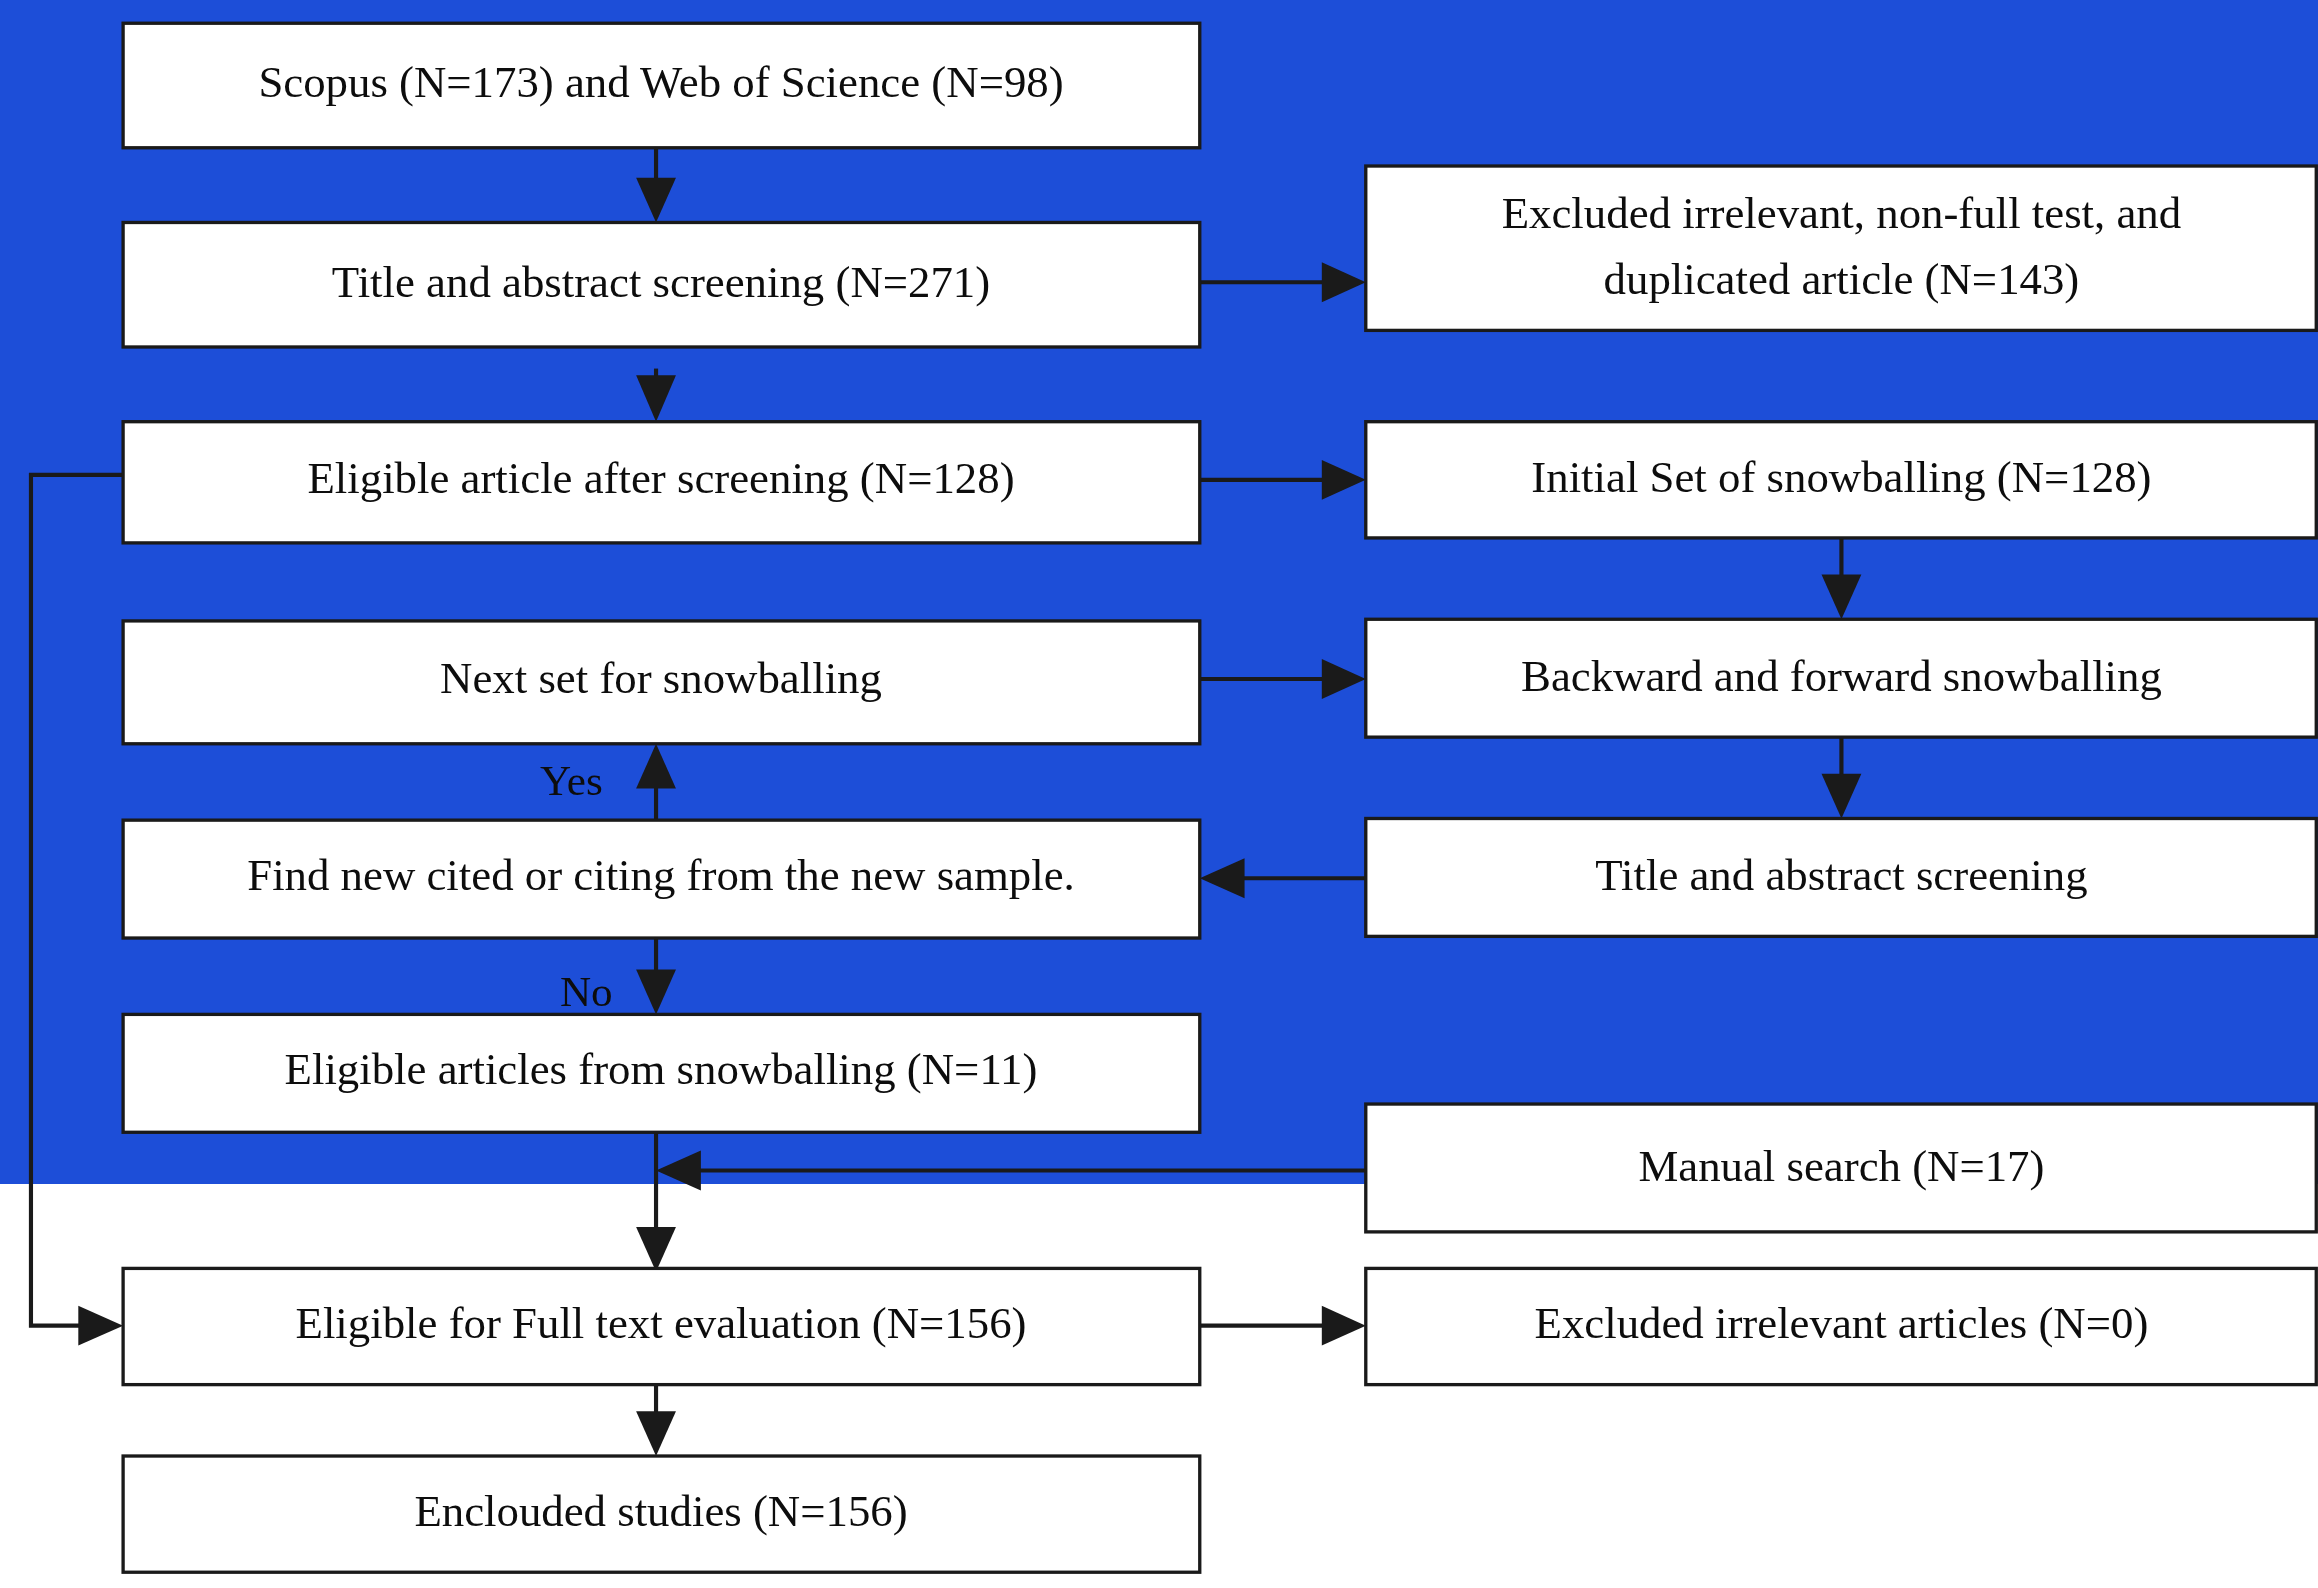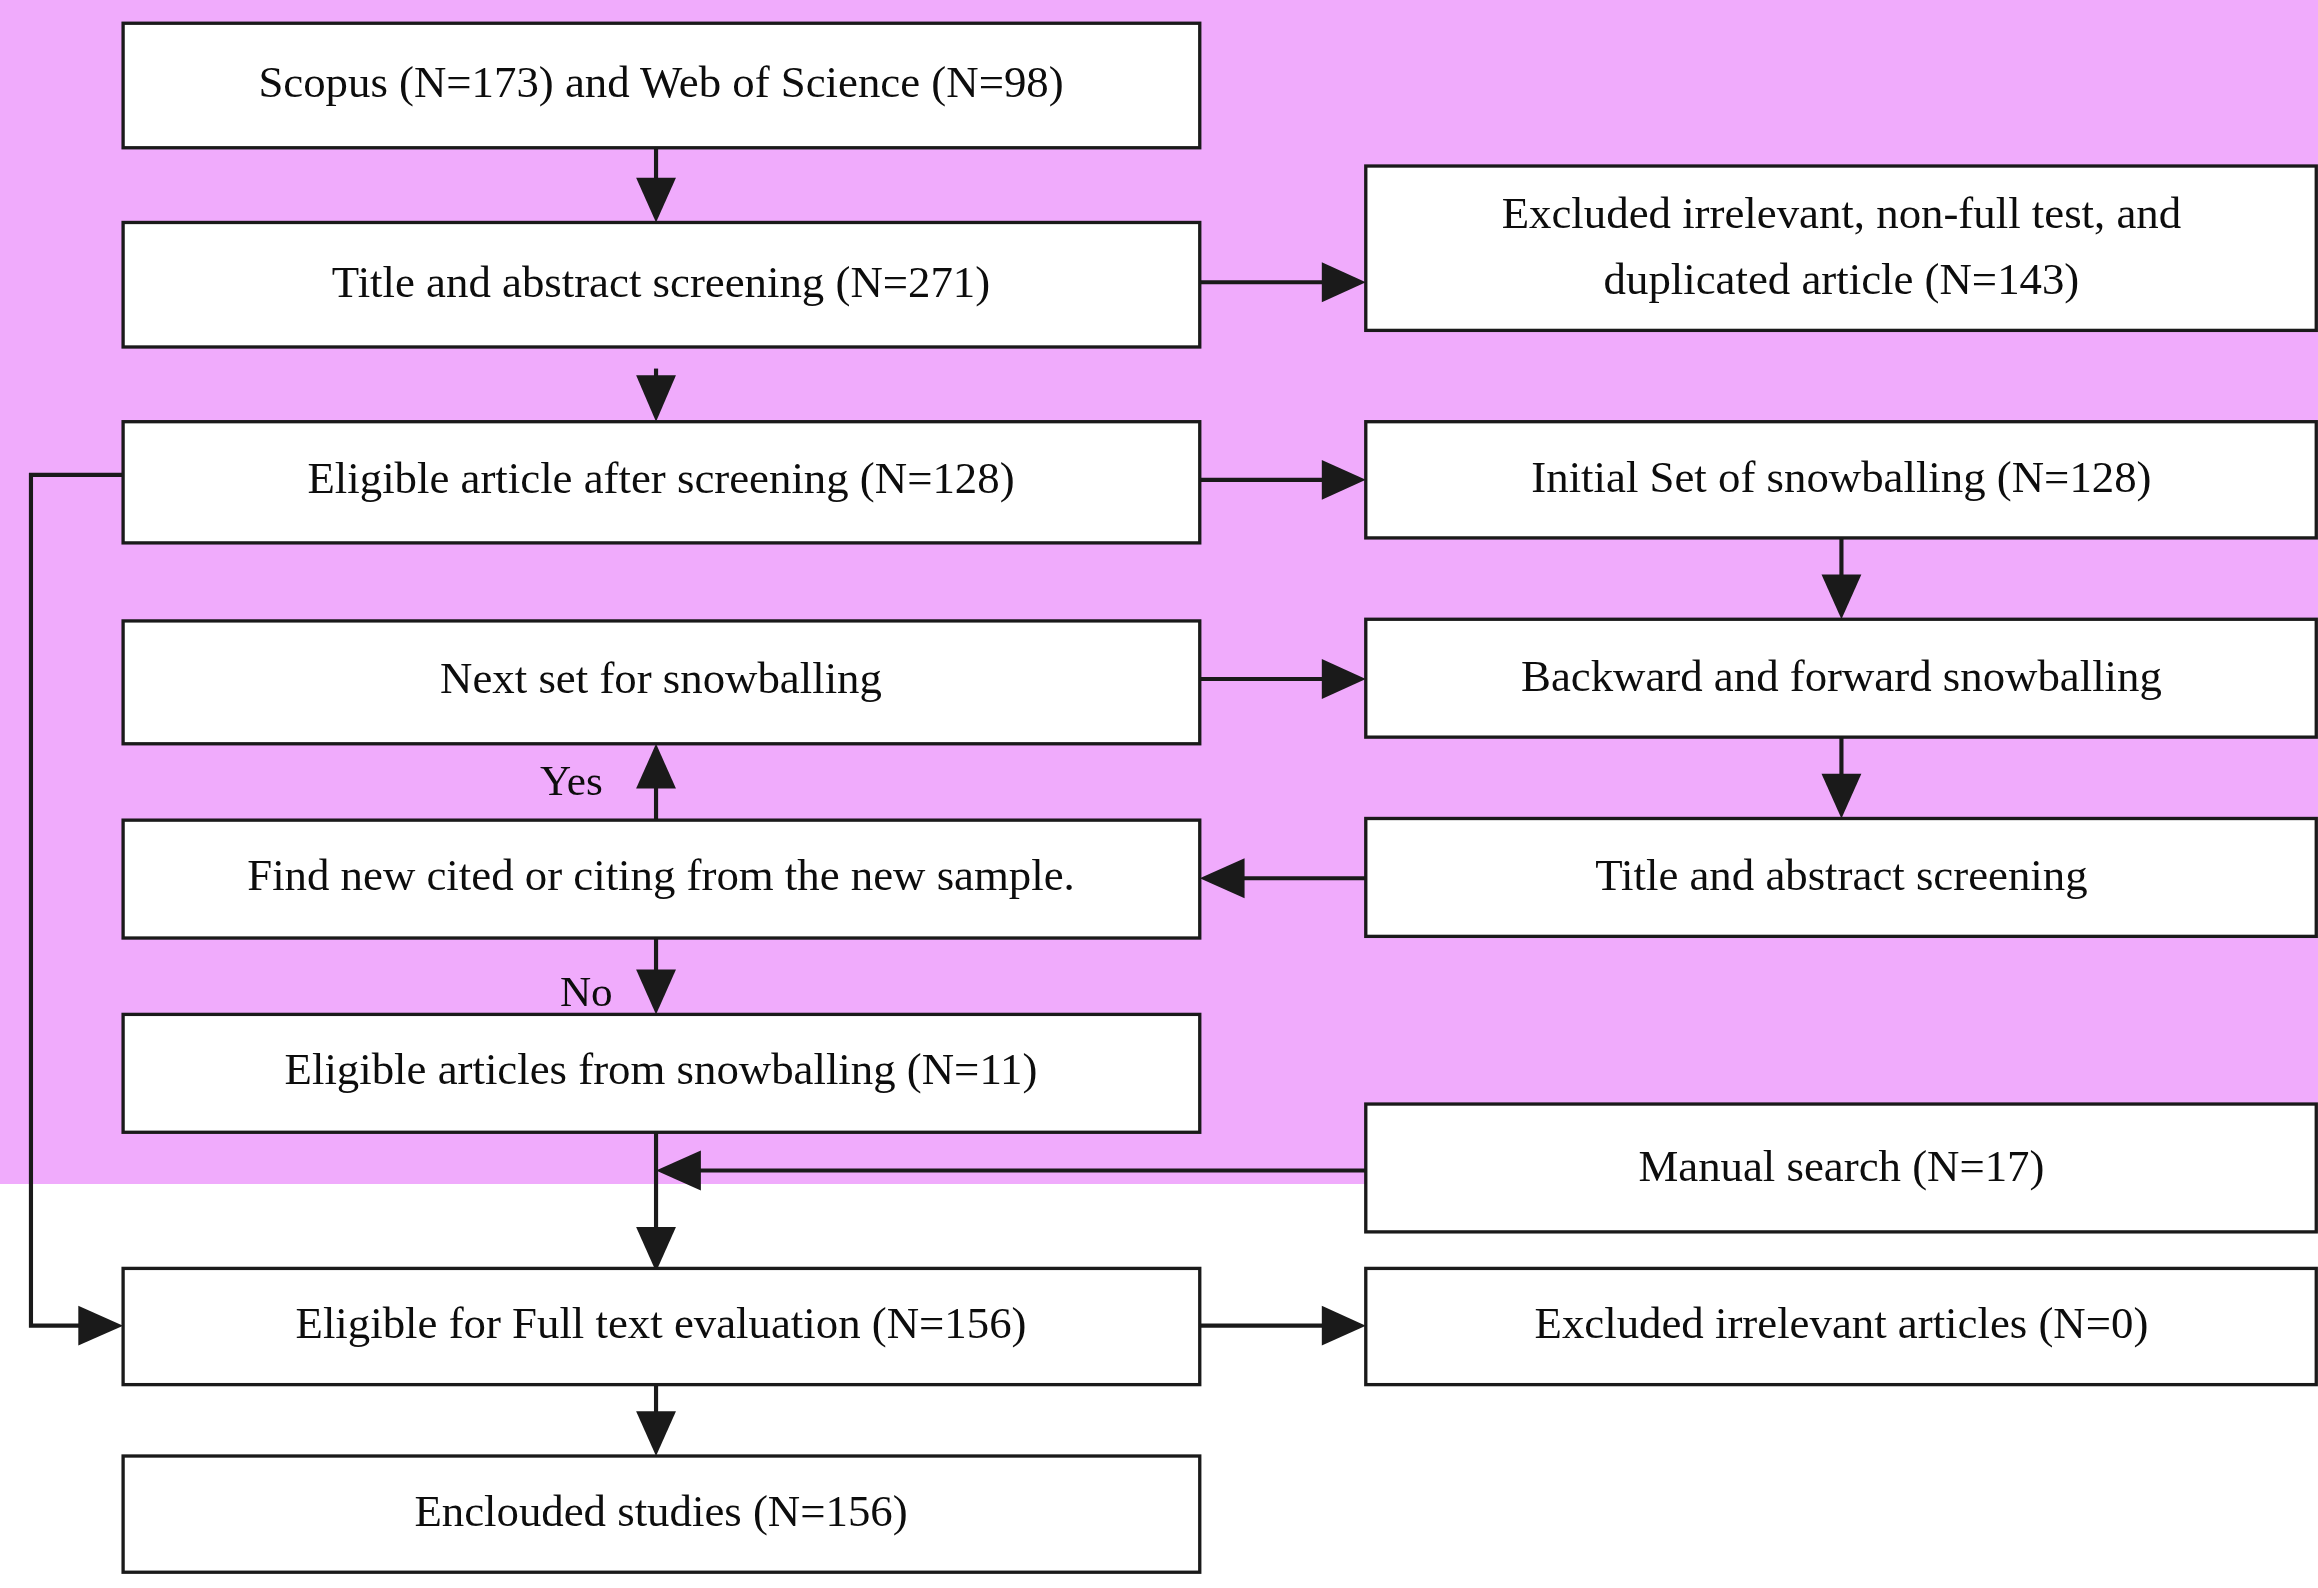--- a/index.html
+++ b/index.html
@@ -11,21 +11,21 @@
   body {
     width: 2319px;
     height: 1588px;
     overflow: hidden;
     font-family: "Liberation Serif", "DejaVu Serif", serif;
   }
   #flow-root {
     position: relative;
     width: 2319px;
     height: 1184px;
-    background: #f0abfc;
+    background: #1d4ed8;
   }
   svg#flow-svg {
     position: absolute;
     top: 0;
     left: 0;
     width: 2319px;
     height: 1588px;
     display: block;
   }
   .flow-box {

